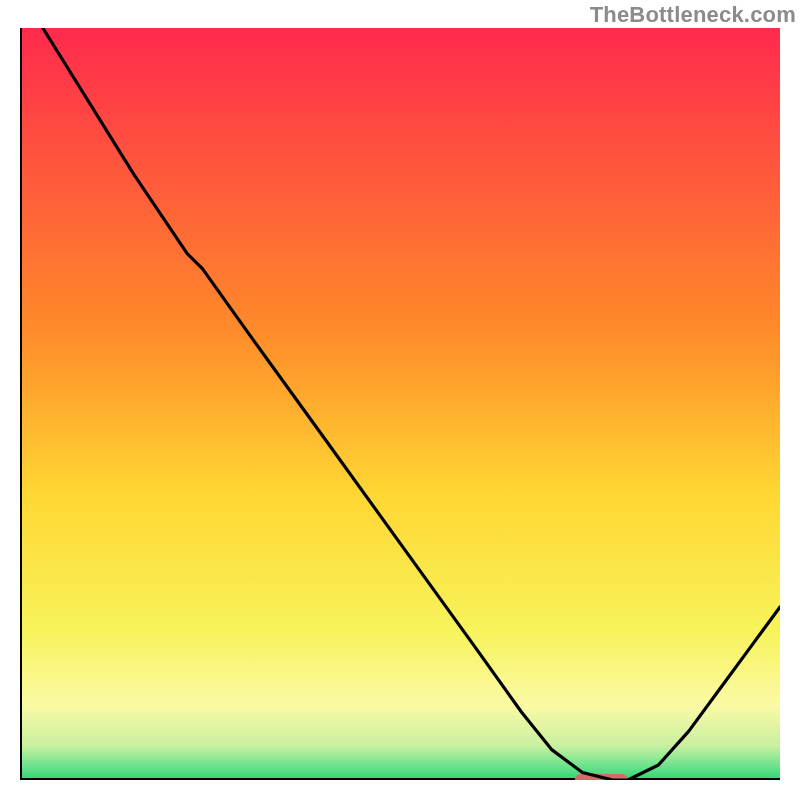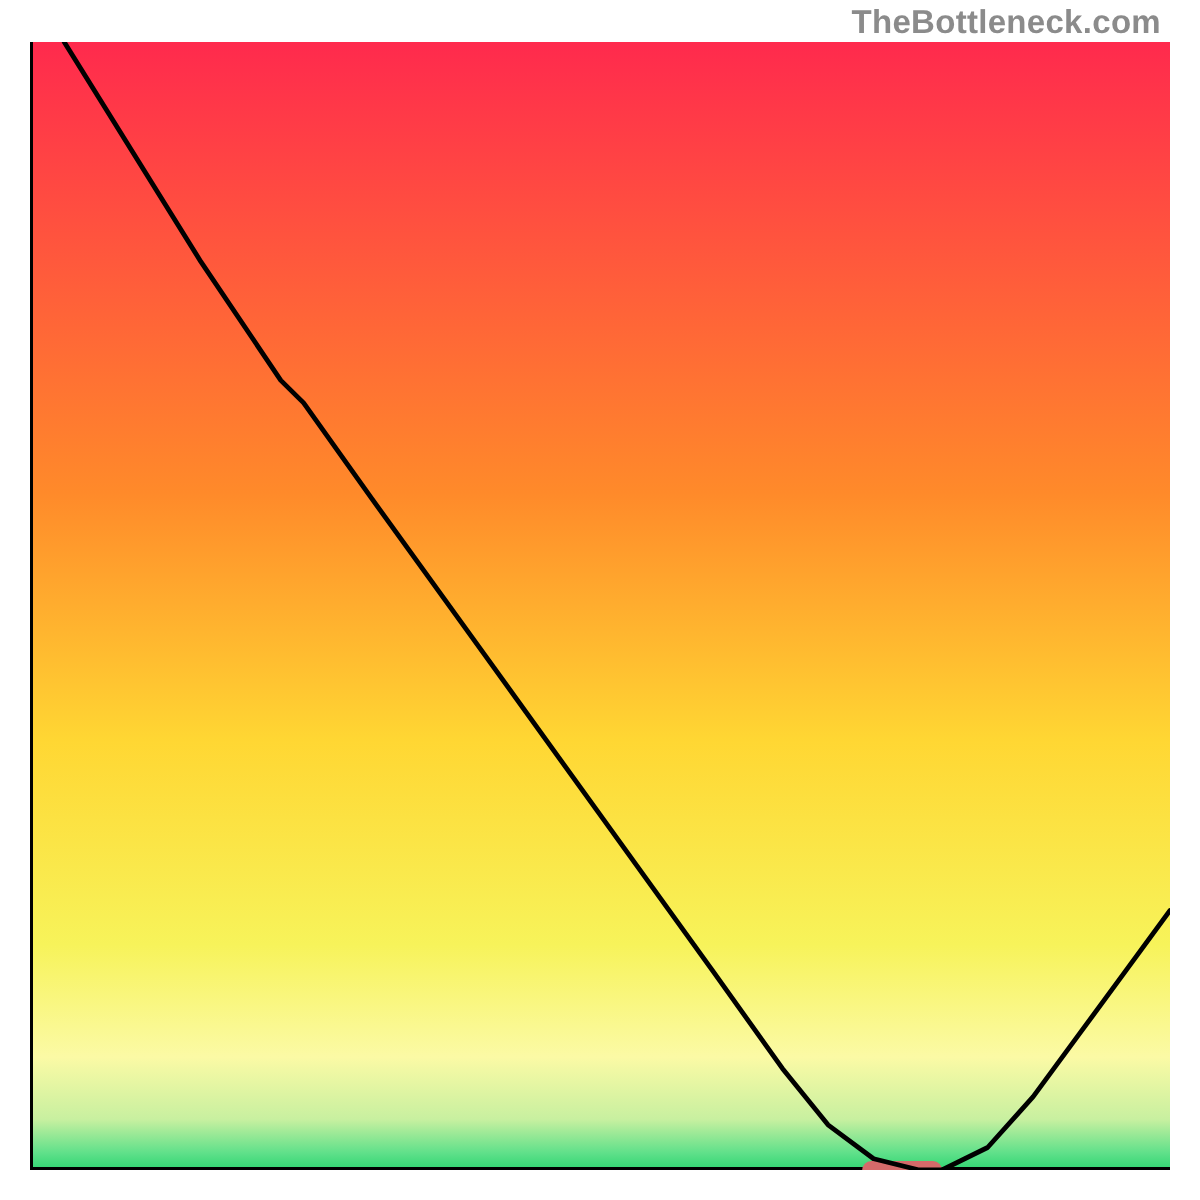--- a/index.html
+++ b/index.html
@@ -11,21 +11,21 @@
     font-family: Arial, Helvetica, sans-serif;
   }
   .container {
     position: relative;
     width: 800px;
     height: 800px;
   }
   .watermark {
     position: absolute;
     top: 2px;
-    right: 26px;
+    right: 4px;
     font-size: 22px;
     font-weight: 600;
     color: #8b8b8b;
     letter-spacing: 0.2px;
   }
   .plot {
     position: absolute;
     left: 20px;
     top: 28px;
     width: 760px;

